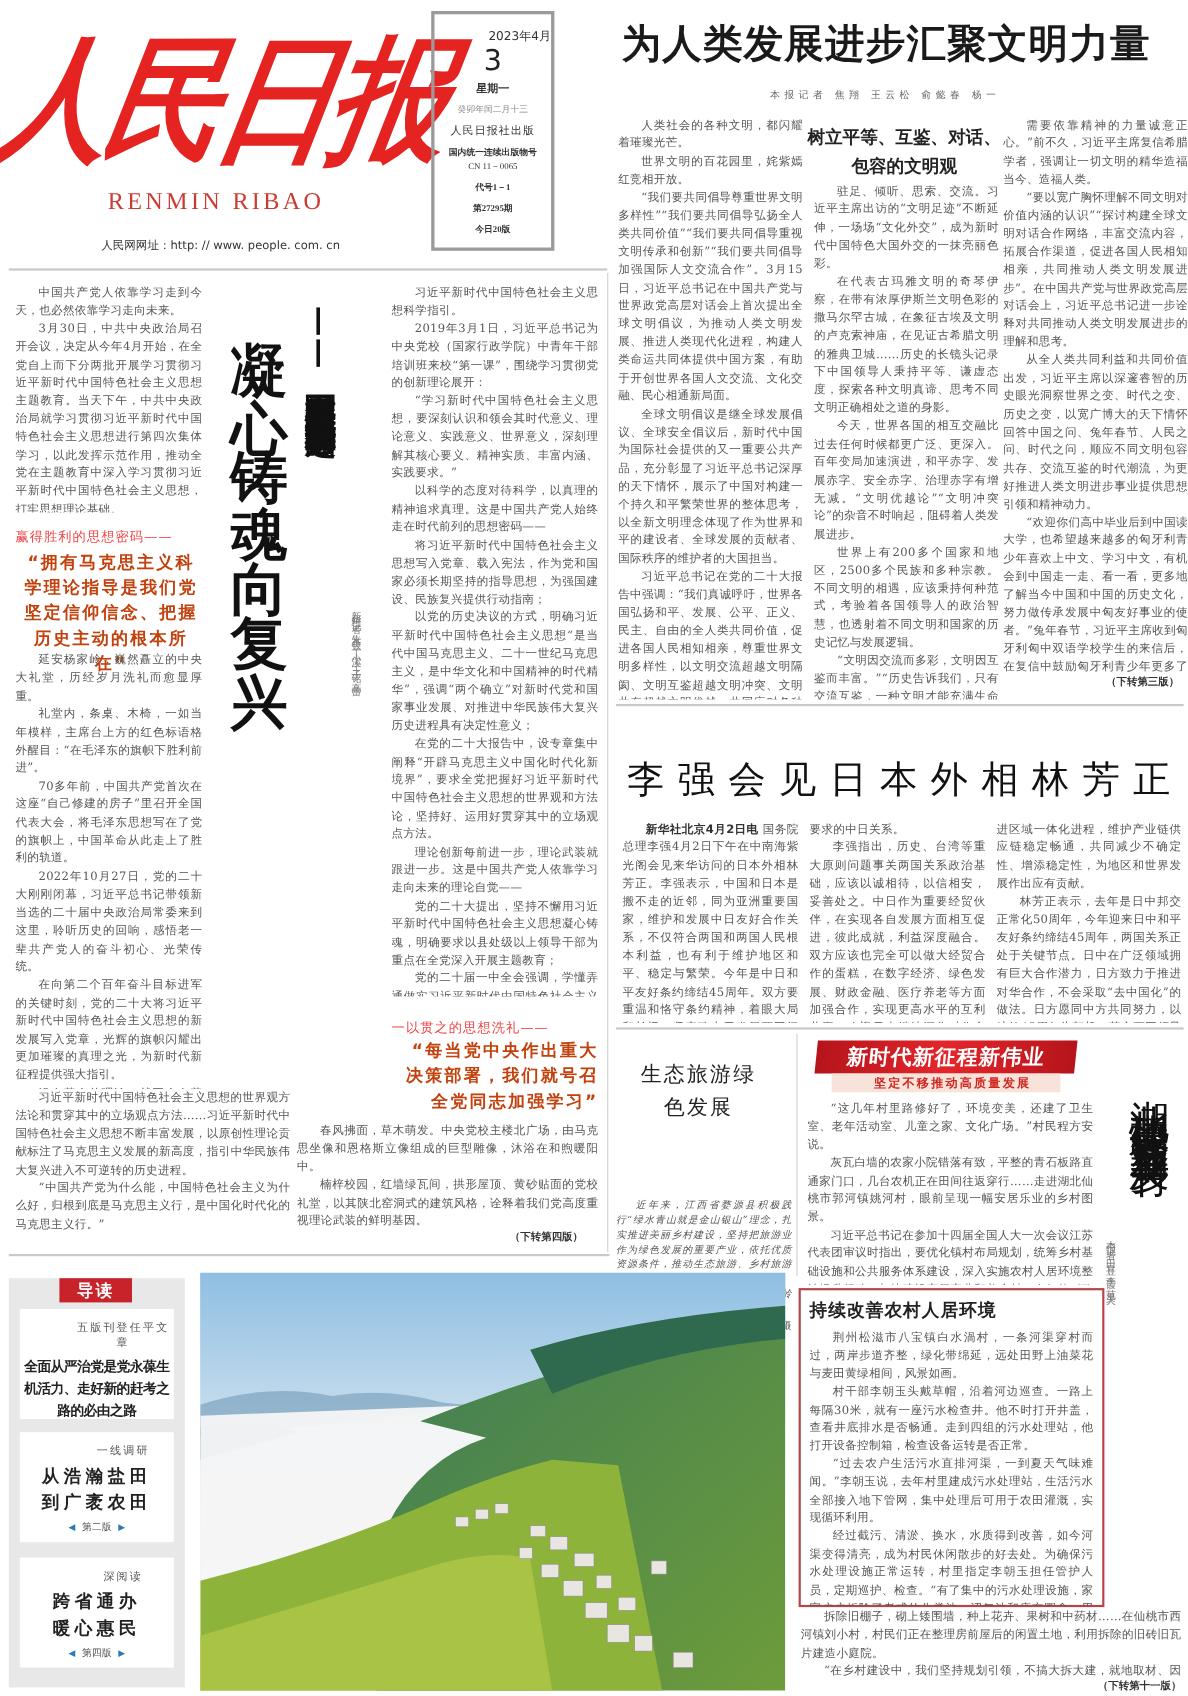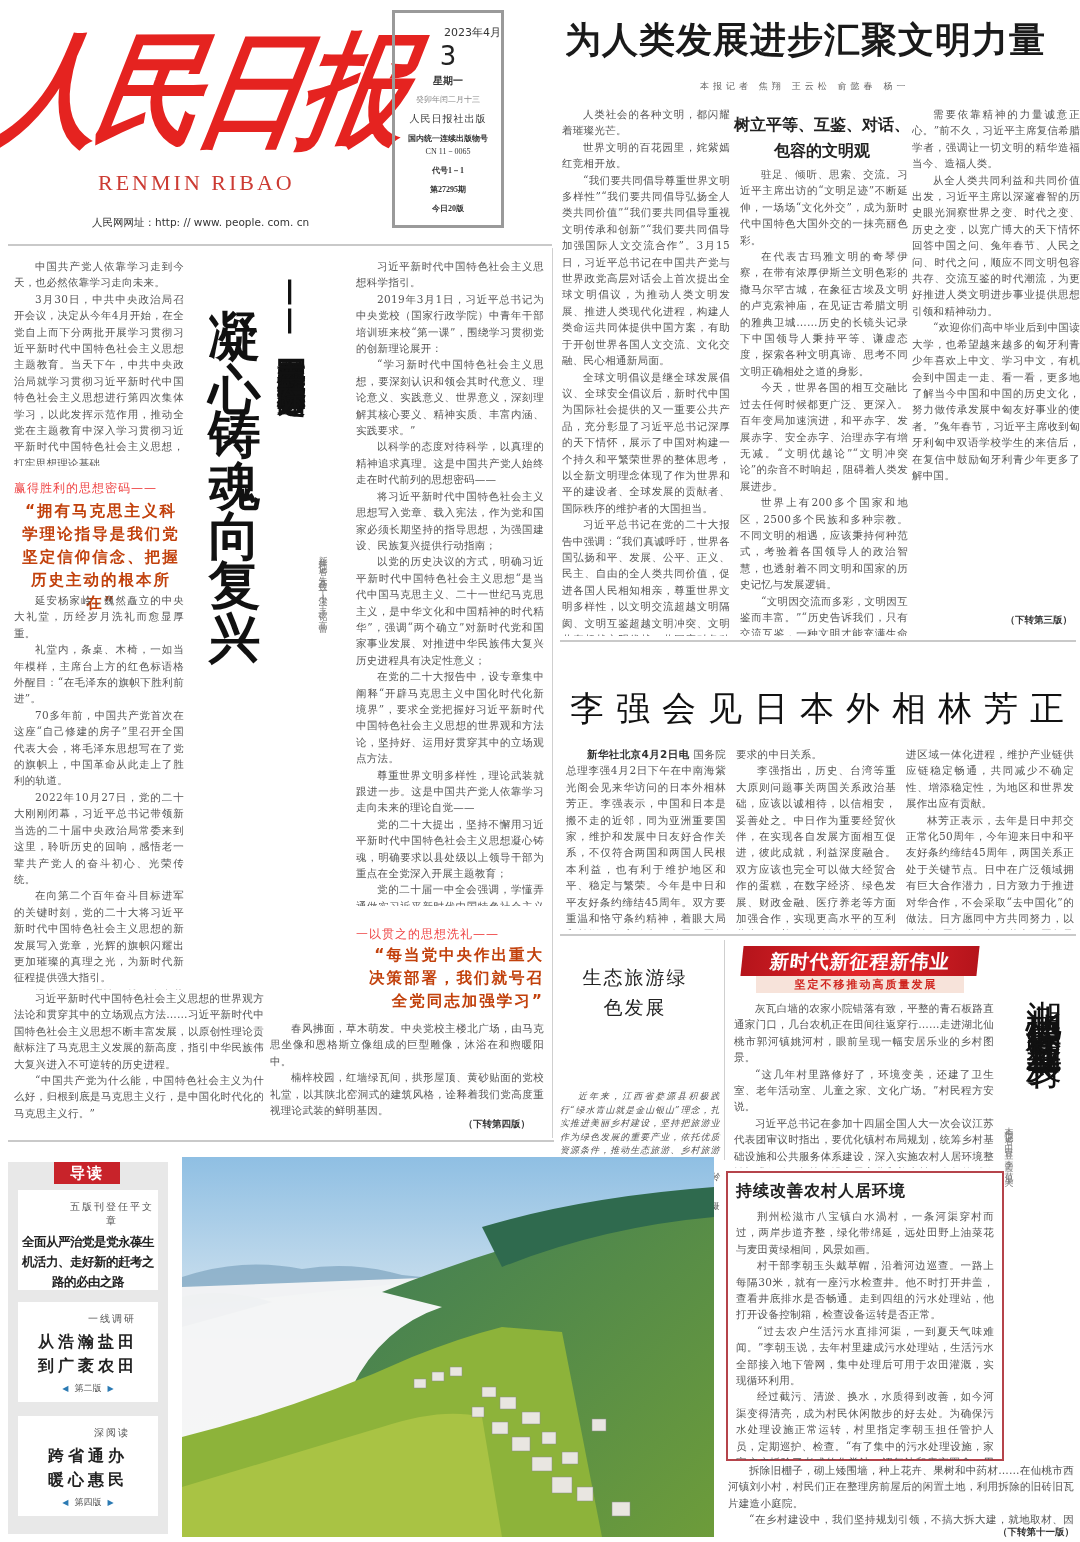--- a/index.html
+++ b/index.html
@@ -105,20 +105,21 @@
   <p>驻足、倾听、思索、交流。习近平主席出访的“文明足迹”不断延伸，一场场“文化外交”，成为新时代中国特色大国外交的一抹亮丽色彩。</p>
   <p>在代表古玛雅文明的奇琴伊察，在带有浓厚伊斯兰文明色彩的撒马尔罕古城，在象征古埃及文明的卢克索神庙，在见证古希腊文明的雅典卫城……历史的长镜头记录下中国领导人秉持平等、谦虚态度，探索各种文明真谛、思考不同文明正确相处之道的身影。</p>
   <p>今天，世界各国的相互交融比过去任何时候都更广泛、更深入。百年变局加速演进，和平赤字、发展赤字、安全赤字、治理赤字有增无减。“文明优越论”“文明冲突论”的杂音不时响起，阻碍着人类发展进步。</p>
   <p>世界上有200多个国家和地区，2500多个民族和多种宗教。不同文明的相遇，应该秉持何种范式，考验着各国领导人的政治智慧，也透射着不同文明和国家的历史记忆与发展逻辑。</p>
   <p>“文明因交流而多彩，文明因互鉴而丰富。”“历史告诉我们，只有交流互鉴，一种文明才能充满生命力。只要秉持包容精神，就不存在什么‘文明冲突’，就可以实现文明和谐。”2014年，在联合国教科文组织总部的讲台上，习近平主席以历史的、发展的、辩证的眼光，向世界阐释中国对于推动文明交流互鉴的态度和原则。</p>
 
 </div>
 
 <div class="abs lead-col body-text" style="left:912px; height:505px;">
   <p>需要依靠精神的力量诚意正心。”前不久，习近平主席复信希腊学者，强调让一切文明的精华造福当今、造福人类。</p>
+  <p>“要以宽广胸怀理解不同文明对价值内涵的认识”“探讨构建全球文明对话合作网络，丰富交流内容，拓展合作渠道，促进各国人民相知相亲，共同推动人类文明发展进步”。在中国共产党与世界政党高层对话会上，习近平总书记进一步诠释对共同推动人类文明发展进步的理解和思考。</p>
   <p>从全人类共同利益和共同价值出发，习近平主席以深邃睿智的历史眼光洞察世界之变、时代之变、历史之变，以宽广博大的天下情怀回答中国之问、兔年春节、人民之问、时代之问，顺应不同文明包容共存、交流互鉴的时代潮流，为更好推进人类文明进步事业提供思想引领和精神动力。</p>
   <p>“欢迎你们高中毕业后到中国读大学，也希望越来越多的匈牙利青少年喜欢上中文、学习中文，有机会到中国走一走、看一看，更多地了解当今中国和中国的历史文化，努力做传承发展中匈友好事业的使者。”兔年春节，习近平主席收到匈牙利匈中双语学校学生的来信后，在复信中鼓励匈牙利青少年更多了解中国。</p>
 
 </div>
 <div class="abs cont" style="left:960px; top:614px; width:112px;">（下转第三版）</div>
 
 <div class="rule-h" style="left:8px; top:244px; width:544px;"></div>
 <div class="rule-h" style="left:560px; top:640px; width:516px;"></div>
 
 <div class="rule-v" style="left:552px; top:248px; height:890px;"></div>
@@ -147,21 +148,21 @@
 <div class="abs vt-byline" style="left:316px; top:548px; height:220px;">新华社记者 朱基钗 丁小溪 王子铭 高蕾</div>
 
 <div class="abs body-text" style="left:356px; top:258px; width:188px; height:648px; overflow:hidden;">
   <p>习近平新时代中国特色社会主义思想科学指引。</p>
   <p>2019年3月1日，习近平总书记为中央党校（国家行政学院）中青年干部培训班来校“第一课”，围绕学习贯彻党的创新理论展开：</p>
   <p>“学习新时代中国特色社会主义思想，要深刻认识和领会其时代意义、理论意义、实践意义、世界意义，深刻理解其核心要义、精神实质、丰富内涵、实践要求。”</p>
   <p>以科学的态度对待科学，以真理的精神追求真理。这是中国共产党人始终走在时代前列的思想密码——</p>
   <p>将习近平新时代中国特色社会主义思想写入党章、载入宪法，作为党和国家必须长期坚持的指导思想，为强国建设、民族复兴提供行动指南；</p>
   <p>以党的历史决议的方式，明确习近平新时代中国特色社会主义思想“是当代中国马克思主义、二十一世纪马克思主义，是中华文化和中国精神的时代精华”，强调“两个确立”对新时代党和国家事业发展、对推进中华民族伟大复兴历史进程具有决定性意义；</p>
   <p>在党的二十大报告中，设专章集中阐释“开辟马克思主义中国化时代化新境界”，要求全党把握好习近平新时代中国特色社会主义思想的世界观和方法论，坚持好、运用好贯穿其中的立场观点方法。</p>
-  <p>尊重世界文明多样性，理论武装就跟进一步。这是中国共产党人依靠学习走向未来的理论自觉——</p>
+  <p>理论创新每前进一步，理论武装就跟进一步。这是中国共产党人依靠学习走向未来的理论自觉——</p>
   <p>党的二十大提出，坚持不懈用习近平新时代中国特色社会主义思想凝心铸魂，明确要求以县处级以上领导干部为重点在全党深入开展主题教育；</p>
   <p>党的二十届一中全会强调，学懂弄通做实习近平新时代中国特色社会主义思想，要求把这一思想贯彻落实到党和国家工作各方面全过程；</p>
 
 </div>
 
 <div class="abs quote-kicker" style="left:356px; top:926px;">一以贯之的思想洗礼——</div>
 <div class="abs quote-big" style="left:360px; top:944px; width:184px; text-align:right;">“每当党中央作出重大决策部署，我们就号召全党同志加强学习”</div>
 
 <div class="abs body-text" style="left:270px; top:1020px; width:274px; height:98px; overflow:hidden;">
   <p>春风拂面，草木萌发。中央党校主楼北广场，由马克思坐像和恩格斯立像组成的巨型雕像，沐浴在和煦暖阳中。</p>
@@ -262,22 +263,22 @@
     </g>
   </svg>
 </div>
 
 <div id="banner" class="abs">
   <div id="banner-top">新时代新征程新伟业</div>
   <div id="banner-sub">坚定不移推动高质量发展</div>
 </div>
 
 <div class="abs body-text" style="left:734px; top:1000px; width:260px; height:168px; overflow:hidden;">
+  <p>“这几年村里路修好了，环境变美，还建了卫生室、老年活动室、儿童之家、文化广场。”村民程方安说。</p>
   <p>灰瓦白墙的农家小院错落有致，平整的青石板路直通家门口，几台农机正在田间往返穿行……走进湖北仙桃市郭河镇姚河村，眼前呈现一幅安居乐业的乡村图景。</p>
-  <p>“这几年村里路修好了，环境变美，还建了卫生室、老年活动室、儿童之家、文化广场。”村民程方安说。</p>
   <p>习近平总书记在参加十四届全国人大一次会议江苏代表团审议时指出，要优化镇村布局规划，统筹乡村基础设施和公共服务体系建设，深入实施农村人居环境整治提升行动，加快建设宜居宜业和美乡村。今年的《政府工作报告》提出，一体推进农业现代化和农村现代化。</p>
 
 </div>
 
 <div id="hubei-title" class="abs">湖北加快建设宜居宜业和美乡村</div>
 <div id="hubei-byline" class="abs">本报记者 田豆豆 李霞 范昊天</div>
 
 <div id="sidebar-box" class="abs">
   <div id="sidebar-title">持续改善农村人居环境</div>
   <div class="body-text" style="height:252px; overflow:hidden;">

